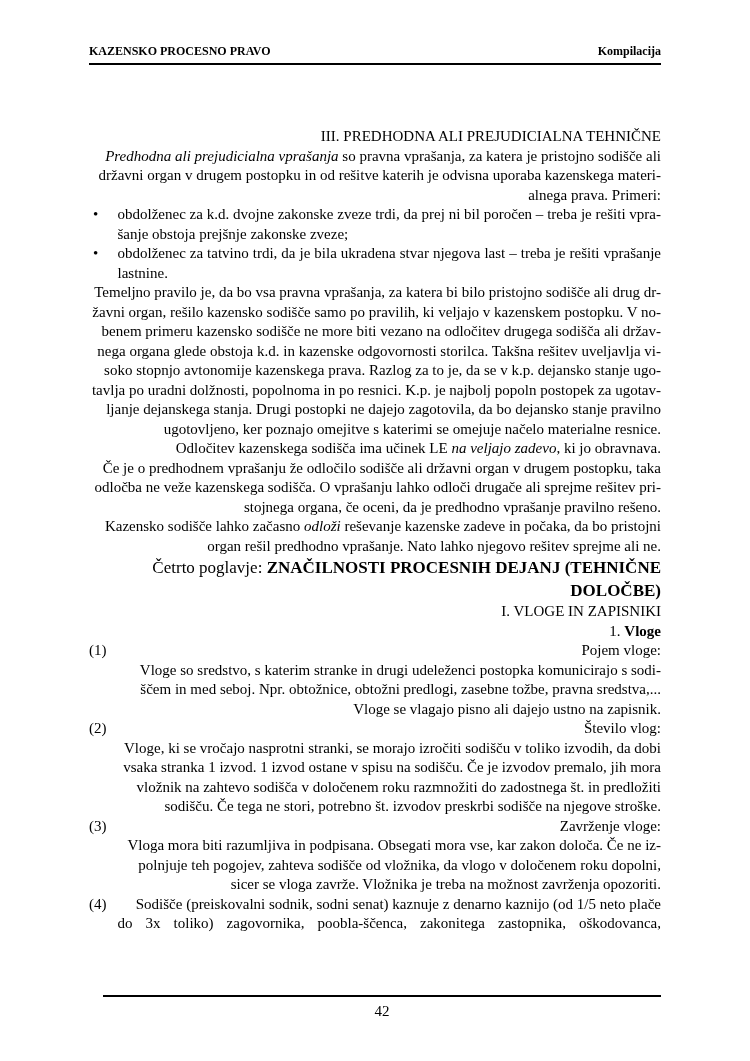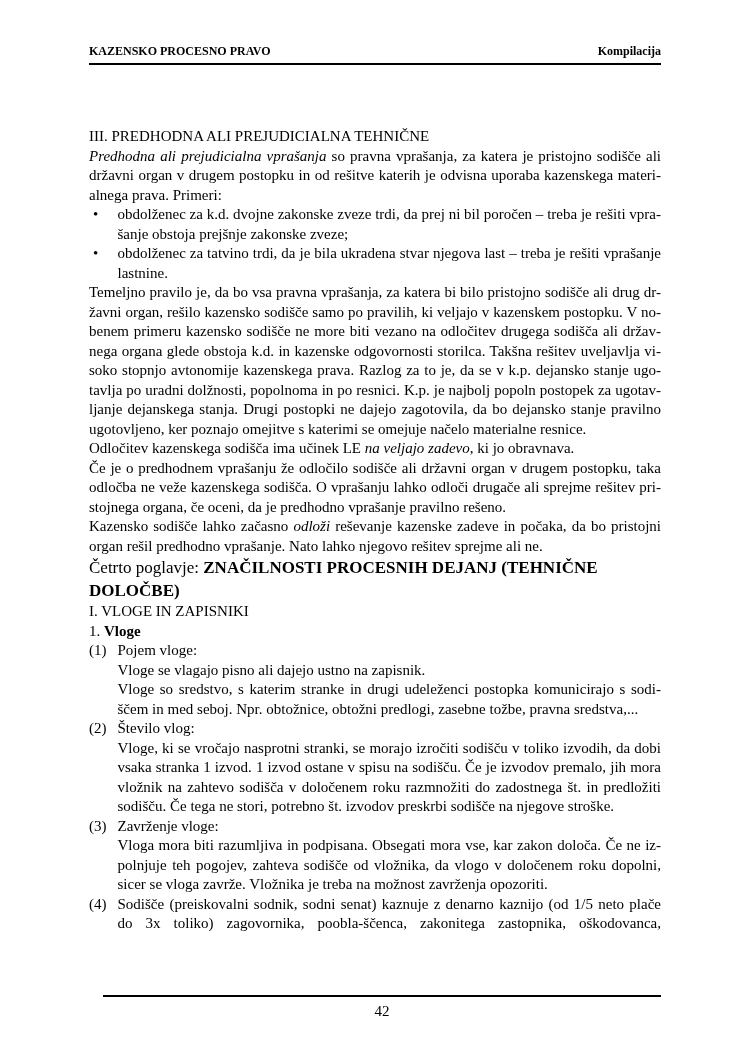--- a/index.html
+++ b/index.html
@@ -28,21 +28,21 @@
     border-bottom: 2px solid #000;
     padding-bottom: 4px;
   }
   
   .doc-body {
     margin-top: 62px;
     font-size: 15px;
     line-height: 19.5px;
     text-align: justify;
   }
-  .doc-body p { margin: 0; }
+  .doc-body p { margin: 0; text-align: right; }
   .section-heading { margin: 0; }
   .i { font-style: italic; }
   .b { font-weight: bold; }
   
   ul.bullet-list { list-style: none; margin: 0; padding: 0; }
   ul.bullet-list li { position: relative; padding-left: 28.5px; }
   .bullet-marker { position: absolute; left: 4px; top: 0; }
   
   .chapter-heading {
     margin: 28px 0 26px 0;
@@ -102,22 +102,22 @@
 
     <p class="chapter-heading"><span>Četrto poglavje: </span><span class="chapter-title">ZNAČILNOSTI PROCESNIH DEJANJ (TEHNIČNE DOLOČBE)</span></p>
 
     <p class="section-heading">I. VLOGE IN ZAPISNIKI</p>
 
     <p><span>1. </span><span class="b">Vloge</span></p>
 
     <div class="numbered-item">
       <span class="item-marker">(1)</span>
       <p><span class="item-title">Pojem vloge</span><span>:</span></p>
+      <p>Vloge so sredstvo, s katerim stranke in drugi udeleženci postopka komunicirajo s sodi-ščem in med seboj. Npr. obtožnice, obtožni predlogi, zasebne tožbe, pravna sredstva,...</p>
       <p>Vloge se vlagajo pisno ali dajejo ustno na zapisnik.</p>
-      <p>Vloge so sredstvo, s katerim stranke in drugi udeleženci postopka komunicirajo s sodi-ščem in med seboj. Npr. obtožnice, obtožni predlogi, zasebne tožbe, pravna sredstva,...</p>
     </div>
 
     <div class="numbered-item">
       <span class="item-marker">(2)</span>
       <p><span class="item-title">Število vlog</span><span>:</span></p>
       <p>Vloge, ki se vročajo nasprotni stranki, se morajo izročiti sodišču v toliko izvodih, da dobi vsaka stranka 1 izvod. 1 izvod ostane v spisu na sodišču. Če je izvodov premalo, jih mora vložnik na zahtevo sodišča v določenem roku razmnožiti do zadostnega št. in predložiti sodišču. Če tega ne stori, potrebno št. izvodov preskrbi sodišče na njegove stroške.</p>
     </div>
 
     <div class="numbered-item">
       <span class="item-marker">(3)</span>

